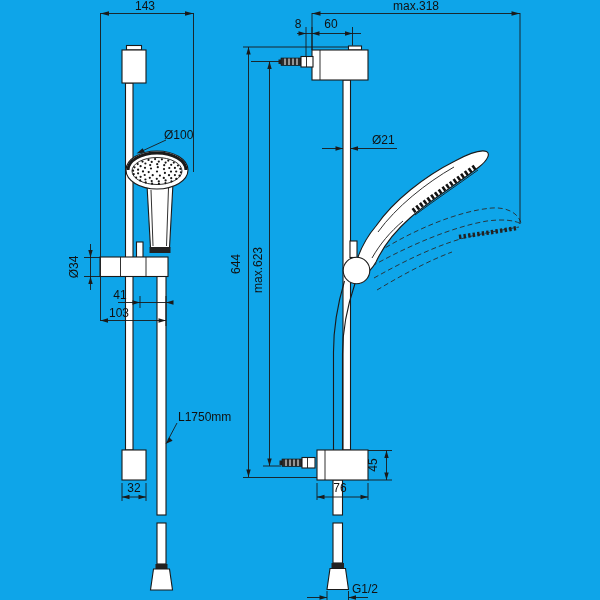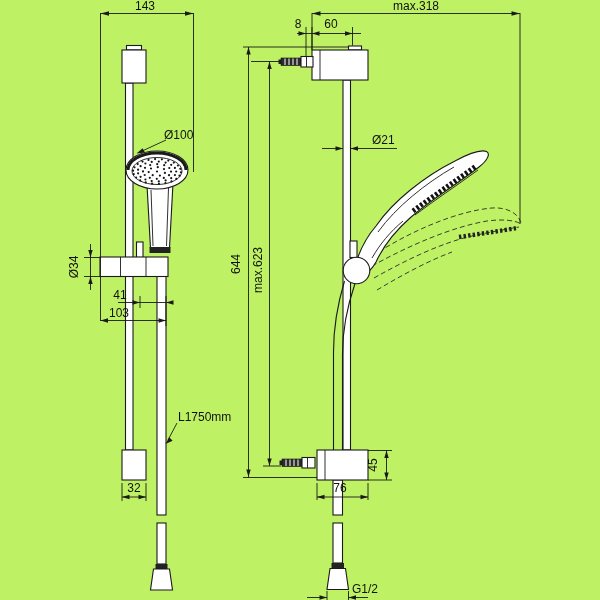--- a/index.html
+++ b/index.html
@@ -1,16 +1,16 @@
 <!DOCTYPE html>
 <html><head>
 <meta charset="utf-8">
 <style>
   html,body{margin:0;padding:0;background:#fff;}
-  .stage{width:600px;height:600px;background:#bef264;position:relative;overflow:hidden;}
+  .stage{width:600px;height:600px;background:#0ea5e9;position:relative;overflow:hidden;}
   svg text{font-family:"Liberation Sans","DejaVu Sans",sans-serif;font-size:12px;fill:#111;}
   svg .thin{stroke:#1a1a1a;stroke-width:0.9;fill:none;}
   svg .ln{stroke:#1a1a1a;stroke-width:1.1;fill:none;}
   svg .part{stroke:#1a1a1a;stroke-width:1.1;fill:#ffffff;}
   svg .dark{fill:#222;stroke:none;}
   svg .arrow{fill:#1a1a1a;stroke:none;}
   svg .dashed{stroke:#2a2a2a;stroke-width:0.9;fill:none;stroke-dasharray:5 3;}
   svg .scallop{stroke:#111;stroke-width:4.8;fill:none;stroke-dasharray:2.6 2;}
   svg .scallop-d{stroke:#222;stroke-width:4.4;fill:none;stroke-dasharray:2.4 2.2;}
 </style>

